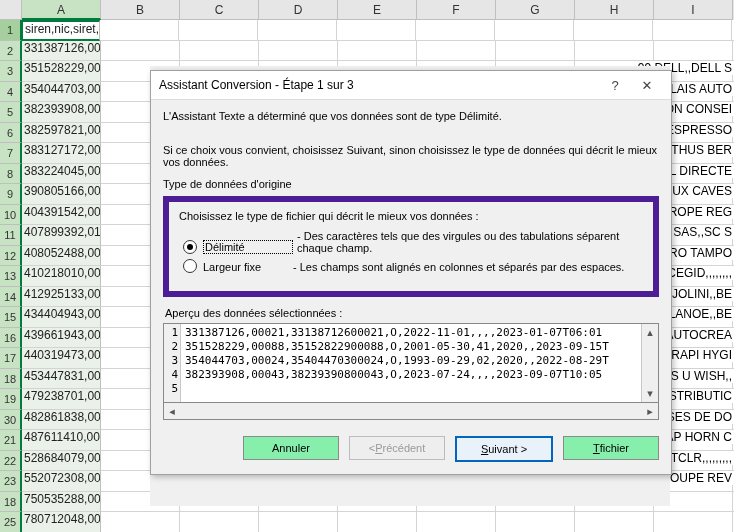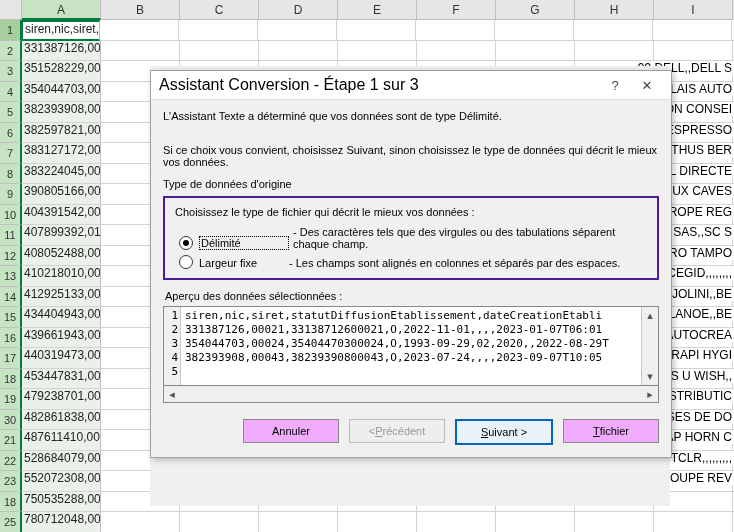--- a/index.html
+++ b/index.html
@@ -13,44 +13,44 @@
   .row-h{width:22px;flex:0 0 22px;text-align:center;line-height:20px;border-right:2px solid #007a3d;border-bottom:1px solid #bfbfbf;background:#c8e3c3;box-sizing:border-box;color:#333;font-size:11px}
   .cellA{flex:0 0 79px;height:100%;border-right:1px solid #bfbfbf;border-bottom:1px solid #d4d4d4;box-sizing:border-box;background:#eaf1e8;padding:0 2px;overflow:hidden;white-space:nowrap;position:relative;z-index:1}
   .cellRest{flex:1 0 auto;height:100%;border-bottom:1px solid #d4d4d4;padding:0 2px;overflow:hidden;white-space:nowrap;color:#000;box-sizing:border-box;position:relative}
   .cellRest::before{content:"";position:absolute;inset:0;background:repeating-linear-gradient(to right,transparent 0,transparent 78px,#d4d4d4 78px,#d4d4d4 79px);pointer-events:none}
   .overflow{position:relative;z-index:2}
   .row.first .cellA{background:#fff;border:2px solid #007a3d;border-right:1px solid #bfbfbf;margin-left:-1px}
   .row.first .row-h{background:#a6cf9e}
   .mask{position:absolute;left:150px;top:66px;width:520px;height:440px;background:#f0f0f0;pointer-events:none}
   .dialog{position:absolute;left:150px;top:70px;width:520px;background:#f0f0f0;border:1px solid #a0a0a0;box-shadow:2px 2px 6px rgba(0,0,0,.25);font-size:11px;color:#000}
   .titlebar{display:flex;align-items:center;height:28px;padding:0 8px;background:#fff;border-bottom:1px solid #dcdcdc}
-  .titlebar .title{flex:1;font-size:16px}
+  .titlebar .title{flex:1;font-size:12px}
   .titlebar .icn{width:32px;text-align:center;color:#444;font-size:13px}
   .dialog-body{padding:10px 12px 6px}
   .intro{margin-bottom:22px}
   .sub{margin-bottom:10px}
   .group-label{margin:4px 0 6px 0}
-  .group{border:2px solid #4c1d95;padding:8px 10px 6px;margin-bottom:10px;background:#f0f0f0}
+  .group{border:6px solid #4c1d95;padding:8px 10px 15px;margin-bottom:10px;background:#f0f0f0}
   .choice{margin-bottom:8px}
   .radio-row{display:flex;align-items:flex-end;margin:3px 0}
   .radio{width:12px;height:12px;border:1px solid #333;border-radius:50%;margin:2px 6px 0 4px;display:flex;align-items:center;justify-content:center;background:#fff}
   .radio.sel::after{content:"";width:6px;height:6px;background:#000;border-radius:50%}
   .radio-label{width:86px;text-decoration-style:dotted}
   .radio-label.sel{border:1px dotted #000;padding:0 1px;text-decoration:none}
   .radio-desc{flex:1;padding-left:4px}
   .preview-label{margin:6px 0 4px 2px}
   .preview-wrap{display:flex;border:1px solid #888;background:#fff;height:78px}
   .gutter{width:14px;background:#f0f0f0;border-right:1px solid #c8c8c8;font-family:Consolas,monospace;font-size:11px;text-align:right;padding:2px 2px 0 0;color:#000;line-height:14px}
   .preview{flex:1;font-family:Consolas,monospace;font-size:11px;padding:2px 4px;overflow:hidden;white-space:nowrap;line-height:14px}
   .vscroll{width:16px;background:#efefef;border-left:1px solid #c8c8c8;display:flex;flex-direction:column;justify-content:space-between;align-items:center;padding:2px 0;color:#555}
   .hscroll{height:16px;margin-top:0;border:1px solid #888;border-top:none;background:#efefef;display:flex;align-items:center}
   .hscroll .arrow{width:16px;text-align:center;color:#555}
   .hscroll .track{flex:1}
   .buttons{display:flex;justify-content:flex-end;gap:10px;padding:10px 12px 12px}
-  .btn{min-width:78px;height:22px;border:1px solid #8a8a8a;background:#f0abfc;font-size:11px;display:flex;align-items:center;justify-content:center;padding:0 8px}
+  .btn{min-width:78px;height:22px;border:1px solid #8a8a8a;background:#86efac;font-size:11px;display:flex;align-items:center;justify-content:center;padding:0 8px}
   .btn u{text-decoration:underline}
   .btn.disabled{color:#9a9a9a;border-color:#bcbcbc;background:#eee}
   .btn.primary{border:2px solid #0066c0;background:#e9f2fb}
   .right-text{position:absolute;right:0;text-align:right;padding-right:2px;background:#fff}
 </style>
 </head>
 <body>
 
 <div class="grid">
   <div class="col-headers">
@@ -264,22 +264,22 @@
     <div class="preview-label">Aperçu des données sélectionnées :</div>
     <div class="preview-wrap">
       <div class="gutter">
         <div>1</div>
         <div>2</div>
         <div>3</div>
         <div>4</div>
         <div>5</div>
       </div>
       <div class="preview">
-        <div>siren,nic,siret,statutDiffusionEtablissement,dateCreationEtabli</div>
         <div>331387126,00021,33138712600021,O,2022-11-01,,,,2023-01-07T06:01</div>
+        <div>351528229,00088,35152822900088,O,2001-05-30,41,2020,,2023-09-15T</div>
         <div>354044703,00024,35404470300024,O,1993-09-29,02,2020,,2022-08-29T</div>
         <div>382393908,00043,38239390800043,O,2023-07-24,,,,2023-09-07T10:05</div>
       </div>
       <div class="vscroll">
         <span>▴</span>
         <span>▾</span>
       </div>
     </div>
     <div class="hscroll">
       <div class="arrow">◂</div>

